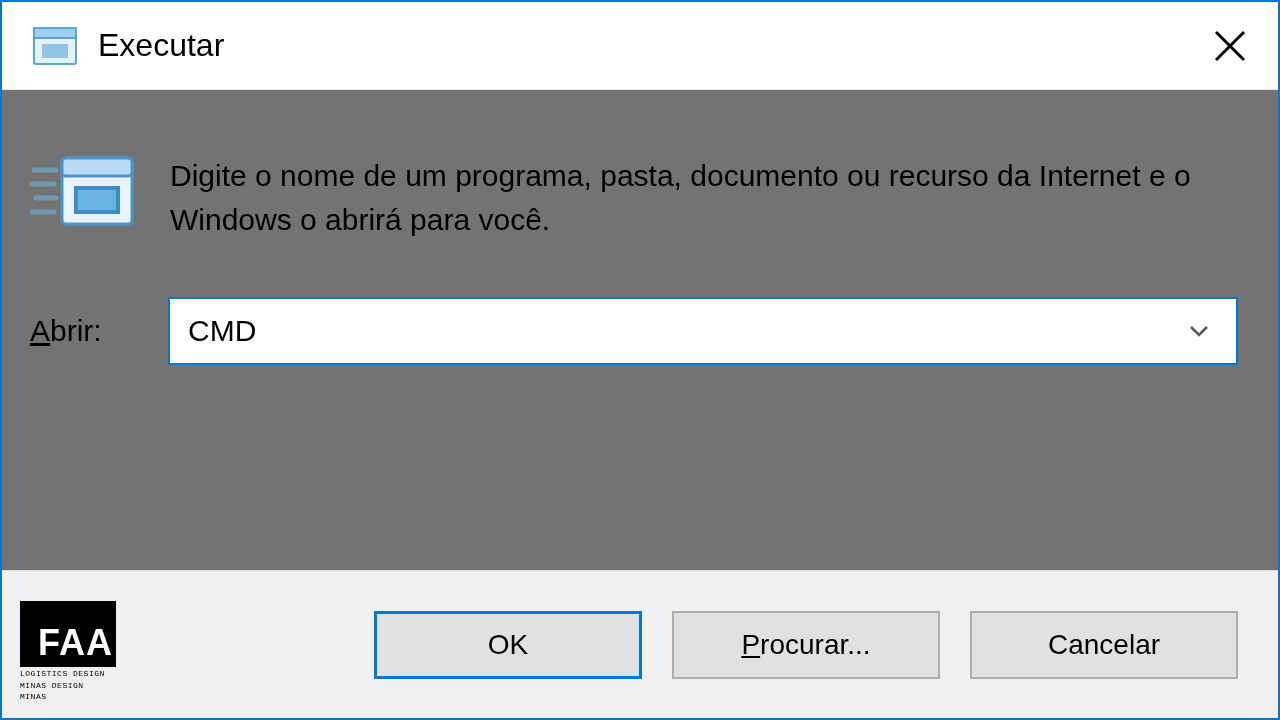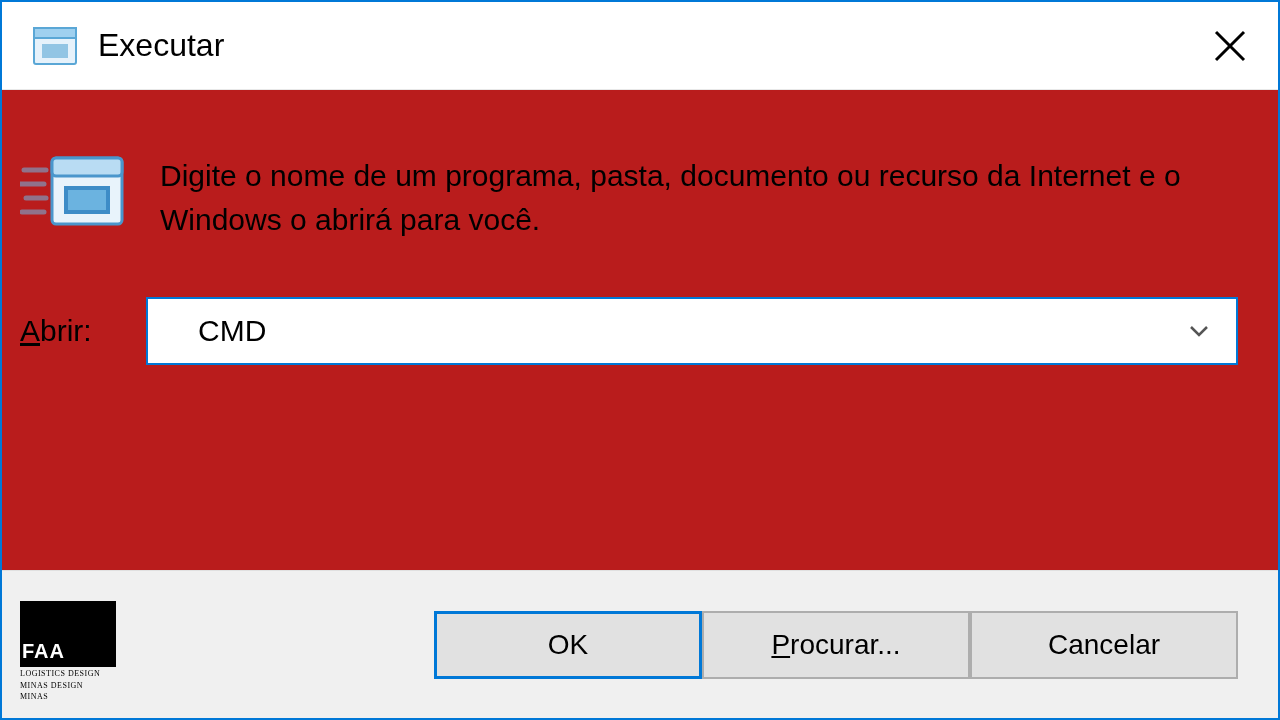--- a/index.html
+++ b/index.html
@@ -47,24 +47,24 @@
       width: 60px;
       height: 60px;
       display: flex;
       align-items: center;
       justify-content: center;
       cursor: pointer;
     }
     .close-btn svg { width: 36px; height: 36px; }
     .content {
       flex: 1;
-      padding: 60px 40px 40px 18px;
+      padding: 60px 40px 40px 28px;
       display: flex;
       flex-direction: column;
-      background: #b91c1c;
+      background: #737373;
     }
     .prompt-row {
       display: flex;
       align-items: flex-start;
       gap: 30px;
       margin-bottom: 56px;
     }
     .run-icon {
       width: 110px;
       height: 90px;
@@ -73,21 +73,21 @@
     .run-icon svg { width: 100%; height: 100%; }
     .prompt-text {
       font-size: 30px;
       color: #000;
       line-height: 1.45;
       padding-top: 4px;
     }
     .input-row {
       display: flex;
       align-items: center;
-      gap: 16px;
+      gap: 28px;
     }
     .input-label {
       font-size: 30px;
       color: #000;
       min-width: 110px;
     }
     .input-label .ul { text-decoration: underline; }
     .combo {
       flex: 1;
       height: 68px;
@@ -99,38 +99,38 @@
       position: relative;
     }
     .combo input {
       flex: 1;
       border: none;
       outline: none;
       font-size: 30px;
       font-family: inherit;
       background: transparent;
       color: #000;
-      margin-left: 32px;
     }
     .combo-chevron {
       width: 38px;
       height: 38px;
       display: flex;
       align-items: center;
       justify-content: center;
       cursor: pointer;
     }
     .combo-chevron svg { width: 24px; height: 24px; }
     .footer {
       height: 148px;
       background: #f0f0f0;
       border-top: 1px solid #e0e0e0;
       display: flex;
       align-items: center;
       justify-content: flex-end;
+      gap: 30px;
       padding: 0 40px;
     }
     .btn {
       width: 268px;
       height: 68px;
       font-size: 28px;
       font-family: inherit;
       background: #e1e1e1;
       border: 2px solid #adadad;
       cursor: pointer;
@@ -149,31 +149,31 @@
       flex-direction: column;
       line-height: 1;
     }
     .watermark-box {
       width: 96px;
       height: 66px;
       background: #000;
       color: #fff;
       font-family: Arial, sans-serif;
       font-weight: bold;
-      font-size: 20px;
+      font-size: 36px;
       letter-spacing: 1px;
       display: flex;
       align-items: flex-end;
-      padding: 6px 2px;
+      padding: 6px 18px;
     }
     .watermark-sub {
       font-size: 8px;
       letter-spacing: 0.5px;
       color: #000;
-      font-family: Liberation Serif, serif;
+      font-family: Liberation Mono, monospace;
       margin-top: 2px;
       line-height: 1.2;
     }
   </style>
 </head>
 <body>
 
 <div class="window">
   <div class="titlebar">
     <div class="titlebar-icon">

